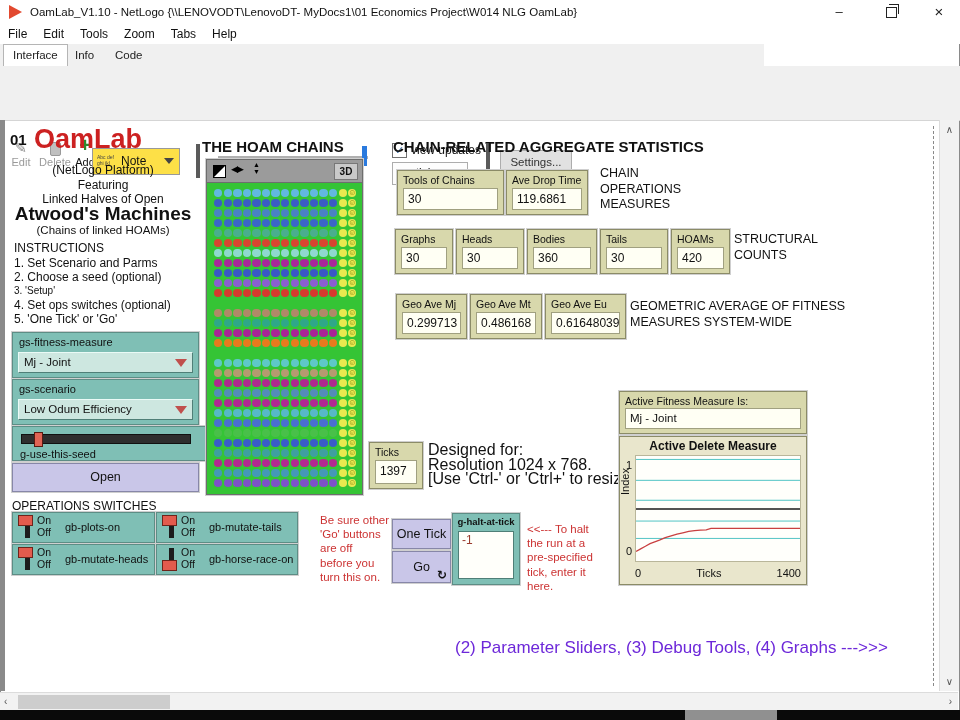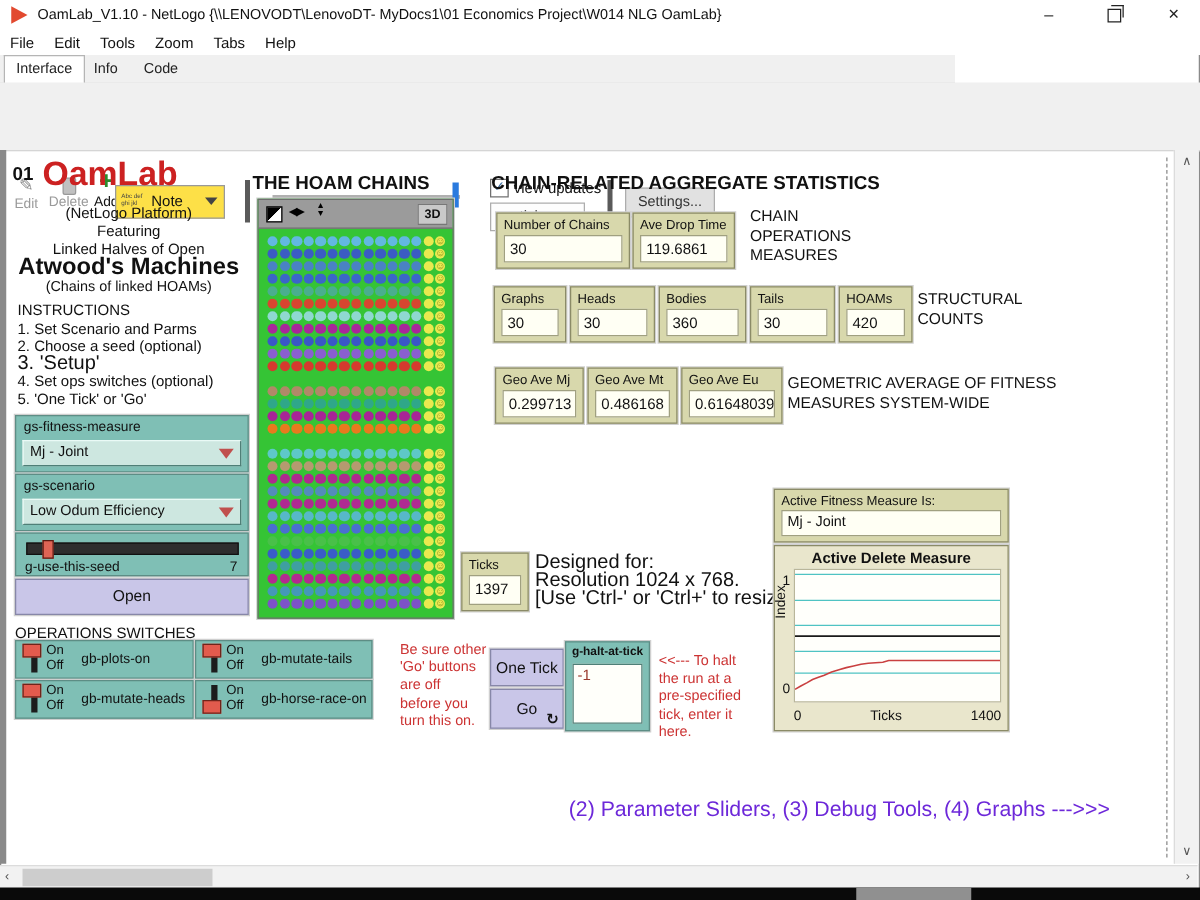--- a/index.html
+++ b/index.html
@@ -143,39 +143,39 @@
   <div class="abs" style="left:10px;top:131px;font-size:15px;font-weight:600;">01</div>
   <div class="abs" style="left:34px;top:124px;font-size:27px;font-weight:600;color:#cc2121;">OamLab</div>
   <div class="abs" style="left:14px;top:163px;width:178px;text-align:center;font-size:12px;">(NetLogo Platform)</div>
   <div class="abs" style="left:14px;top:178px;width:178px;text-align:center;font-size:12px;">Featuring</div>
   <div class="abs" style="left:14px;top:192px;width:178px;text-align:center;font-size:12px;">Linked Halves of Open</div>
   <div class="abs" style="left:14px;top:203px;width:178px;text-align:center;font-size:19px;font-weight:bold;">Atwood's Machines</div>
   <div class="abs" style="left:14px;top:224px;width:178px;text-align:center;font-size:11.5px;">(Chains of linked HOAMs)</div>
   <div class="abs" style="left:14px;top:241px;font-size:12px;">INSTRUCTIONS</div>
   <div class="abs" style="left:14px;top:256px;font-size:12px;line-height:14px;">1. Set Scenario and Parms</div>
   <div class="abs" style="left:14px;top:270px;font-size:12px;line-height:14px;">2. Choose a seed (optional)</div>
-  <div class="abs" style="left:14px;top:284px;font-size:16px;line-height:14px;">3. 'Setup'</div>
+  <div class="abs" style="left:14px;top:284px;font-size:10px;line-height:14px;">3. 'Setup'</div>
   <div class="abs" style="left:14px;top:298px;font-size:12px;line-height:14px;">4. Set ops switches (optional)</div>
   <div class="abs" style="left:14px;top:312px;font-size:12px;line-height:14px;">5. 'One Tick' or 'Go'</div>
 
   <div class="abs teal" style="left:12px;top:332px;width:185px;height:44px;">
     <div class="clabel">gs-fitness-measure</div>
     <div class="cselect">
       <span>Mj - Joint</span>
       <span class="ctri"></span>
     </div>
   </div>
   <div class="abs teal" style="left:12px;top:379px;width:185px;height:44px;">
     <div class="clabel">gs-scenario</div>
     <div class="cselect">
       <span>Low Odum Efficiency</span>
       <span class="ctri"></span>
     </div>
   </div>
-  <div class="abs teal" style="left:12px;top:426px;width:185px;height:33px;">
+  <div class="abs teal" style="left:12px;top:426px;width:185px;height:33px;padding-left:41px;">
     <div class="strack">
         <div class="shandle"></div>
       </div>
     <div class="srow">
       <span>g-use-this-seed</span>
       <span>7</span>
     </div>
   </div>
   <div class="abs lavbtn" style="left:12px;top:463px;width:185px;height:27px;line-height:27px;">Open</div>
 
@@ -712,21 +712,21 @@
           <span class="dot" style="background: rgb(125, 82, 200);"></span>
           <span class="dot" style="background: rgb(233, 233, 79);"></span>
           <span class="dot smiley">☺</span>
         </div>
       </div>
   </div>
 
   <div class="abs heading" style="left:393px;top:138px;">CHAIN-RELATED AGGREGATE STATISTICS</div>
 
   <div class="abs beige" style="left:397px;top:170px;width:105px;height:43px;">
-    <div class="mlabel">Number of Chains</div>
+    <div class="mlabel">Tools of Chains</div>
     <div class="mval">30</div>
   </div>
   <div class="abs beige" style="left:506px;top:170px;width:80px;height:43px;">
     <div class="mlabel">Ave Drop Time</div>
     <div class="mval">119.6861</div>
   </div>
   <div class="abs prelines" style="left:600px;top:166px;font-size:12.5px;line-height:15.5px;">CHAIN
 OPERATIONS
 MEASURES</div>
 

